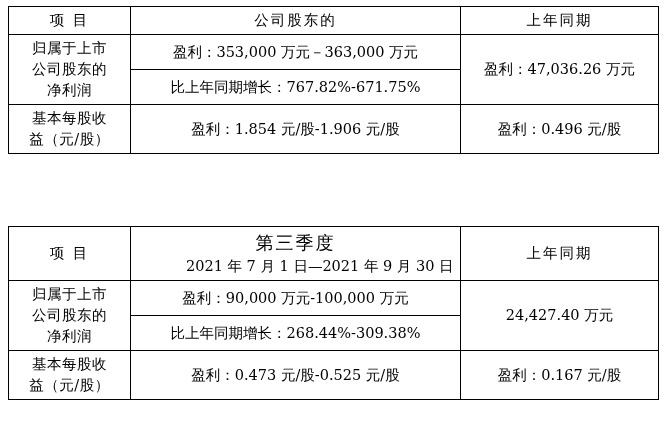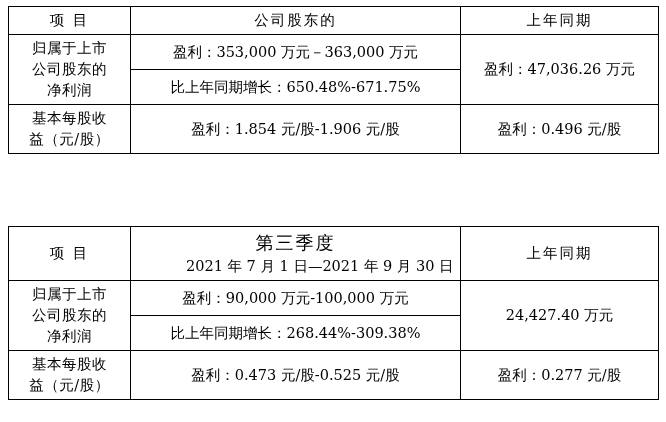--- a/index.html
+++ b/index.html
@@ -88,21 +88,21 @@
       <tr>
         <td class="label-cell" rowspan="2">
           <span class="sub-line">归属于上市</span>
           <span class="sub-line">公司股东的</span>
           <span class="sub-line">净利润</span>
         </td>
         <td class="nowrap">盈利：353,000 万元－363,000 万元</td>
         <td rowspan="2">盈利：47,036.26 万元</td>
       </tr>
       <tr>
-        <td class="nowrap">比上年同期增长：650.48%-671.75%</td>
+        <td class="nowrap">比上年同期增长：767.82%-671.75%</td>
       </tr>
       <tr>
         <td class="label-cell">
           <span class="sub-line">基本每股收</span>
           <span class="sub-line">益（元/股）</span>
         </td>
         <td class="nowrap">盈利：1.854 元/股-1.906 元/股</td>
         <td>盈利：0.496 元/股</td>
       </tr>
     </tbody>
@@ -135,18 +135,18 @@
       </tr>
       <tr>
         <td class="nowrap">比上年同期增长：268.44%-309.38%</td>
       </tr>
       <tr>
         <td class="label-cell">
           <span class="sub-line">基本每股收</span>
           <span class="sub-line">益（元/股）</span>
         </td>
         <td class="nowrap">盈利：0.473 元/股-0.525 元/股</td>
-        <td>盈利：0.277 元/股</td>
+        <td>盈利：0.167 元/股</td>
       </tr>
     </tbody>
   </table>
 
 </div>
 
 </body></html>

